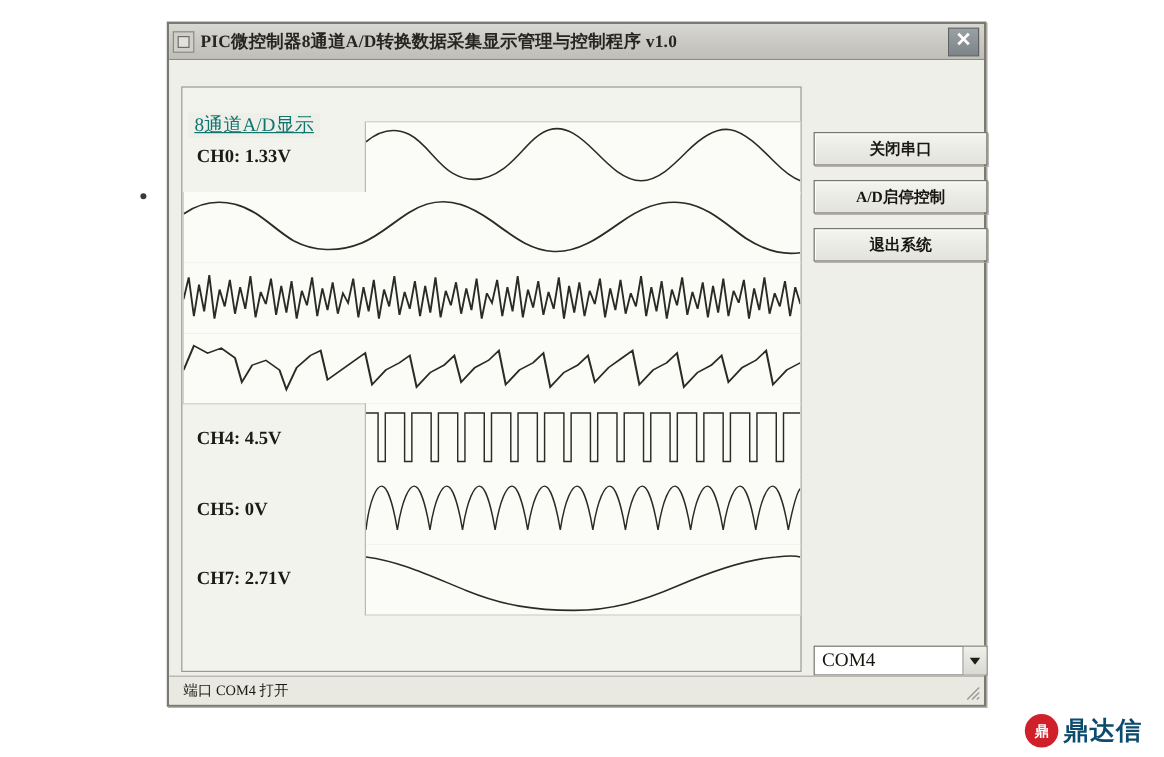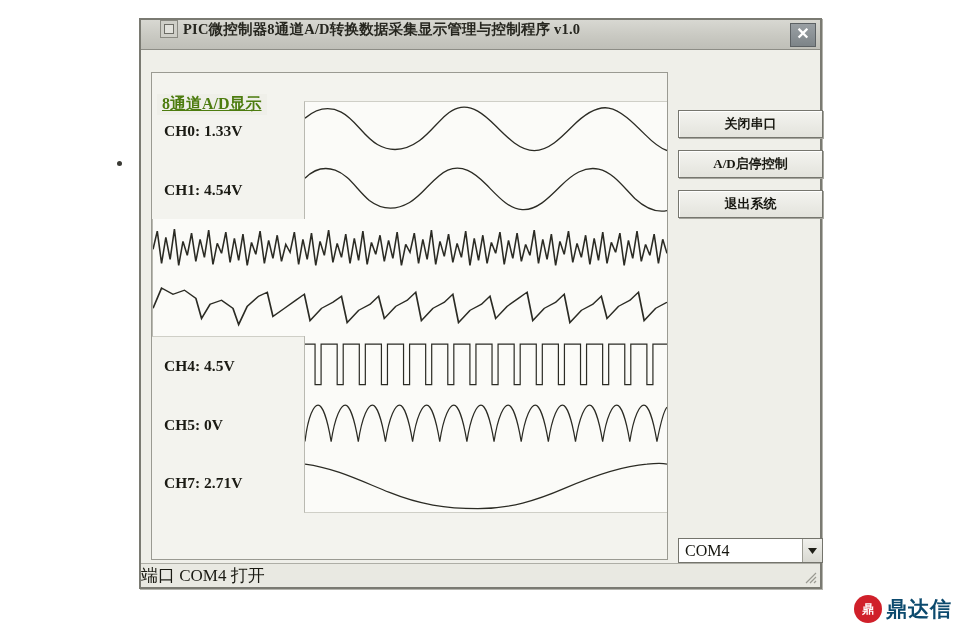--- a/index.html
+++ b/index.html
@@ -30,21 +30,22 @@
     box-shadow: 1px 1px 0 #b5b5ae;
     box-sizing: border-box;
   }
 
   .title-bar {
     position: relative;
     height: 30px;
     background: linear-gradient(to bottom, #d8d8d2 0%, #c9c9c2 55%, #bfbfb8 100%);
     border-bottom: 1px solid #8d8d86;
     display: flex;
-    padding: 0 16px;
+    align-items: center;
+    padding: 0 0;
     box-sizing: border-box;
   }
   .title-icon {
     width: 16px;
     height: 16px;
     margin: 0 5px 0 3px;
     background: #cfcfc8;
     border: 1px solid #8a8a82;
     position: relative;
     flex: 0 0 auto;
@@ -102,22 +103,22 @@
     background: #f3f3ee;
   }
   .group-title {
     position: absolute;
     left: 16px;
     top: 44px;
     background: #efefe9;
     padding: 0 5px;
     font-family: "Liberation Serif", serif;
     font-size: 16px;
-    font-weight: bold;
-    color: #4d7c0f;
+    font-weight: normal;
+    color: #0f766e;
     text-decoration: underline;
     white-space: nowrap;
   }
 
   
   .channels {
     position: absolute;
     left: 11px;
     top: 52px;
     width: 515px;
@@ -215,23 +216,23 @@
     bottom: 0;
     width: 100%;
     height: 24px;
     background: #e9e9e2;
     border-top: 1px solid #aeaea6;
     display: flex;
     align-items: center;
     box-sizing: border-box;
   }
   .status-text {
-    padding-left: 0;
-    font-family: "Liberation Serif", serif;
-    font-size: 17px;
+    padding-left: 12px;
+    font-family: "Liberation Serif", serif;
+    font-size: 12px;
     color: #1a1a13;
     white-space: nowrap;
   }
   .status-grip {
     position: absolute;
     right: 3px;
     bottom: 3px;
     width: 14px;
     height: 14px;
   }
@@ -300,21 +301,20 @@
         <div class="ch-row">
           <div class="ch-label">CH0: 1.33V</div>
           <div class="ch-plot">
             <svg viewBox="0 0 360 58" preserveAspectRatio="none">
               <path d="M0,16 C12,6 24,4 36,10 C50,17 58,34 72,42 C86,50 100,48 114,38 C128,28 138,10 152,6 C166,2 178,12 190,24 C202,36 214,48 228,48 C242,48 254,36 266,24 C278,12 290,4 302,6 C314,8 326,20 338,32 C346,40 354,46 360,48" fill="none" stroke="#2b2b24" stroke-width="1.3"></path>
             </svg>
           </div>
         </div>
 
         <div class="ch-row">
-          <div class="ch-label">CH1: 4.54V</div>
           <div class="ch-plot">
             <svg viewBox="0 0 360 58" preserveAspectRatio="none">
               <path d="M0,18 C8,10 18,6 30,10 C44,15 52,30 64,40 C76,49 90,50 104,42 C118,34 128,16 142,10 C156,4 168,12 180,24 C192,36 202,48 216,49 C230,50 242,38 254,26 C266,14 278,6 292,9 C306,12 316,26 328,38 C340,49 350,52 360,50" fill="none" stroke="#2b2b24" stroke-width="1.3"></path>
             </svg>
           </div>
         </div>
 
         <div class="ch-row">
           <div class="ch-plot">
             <svg viewBox="0 0 360 58" preserveAspectRatio="none">

